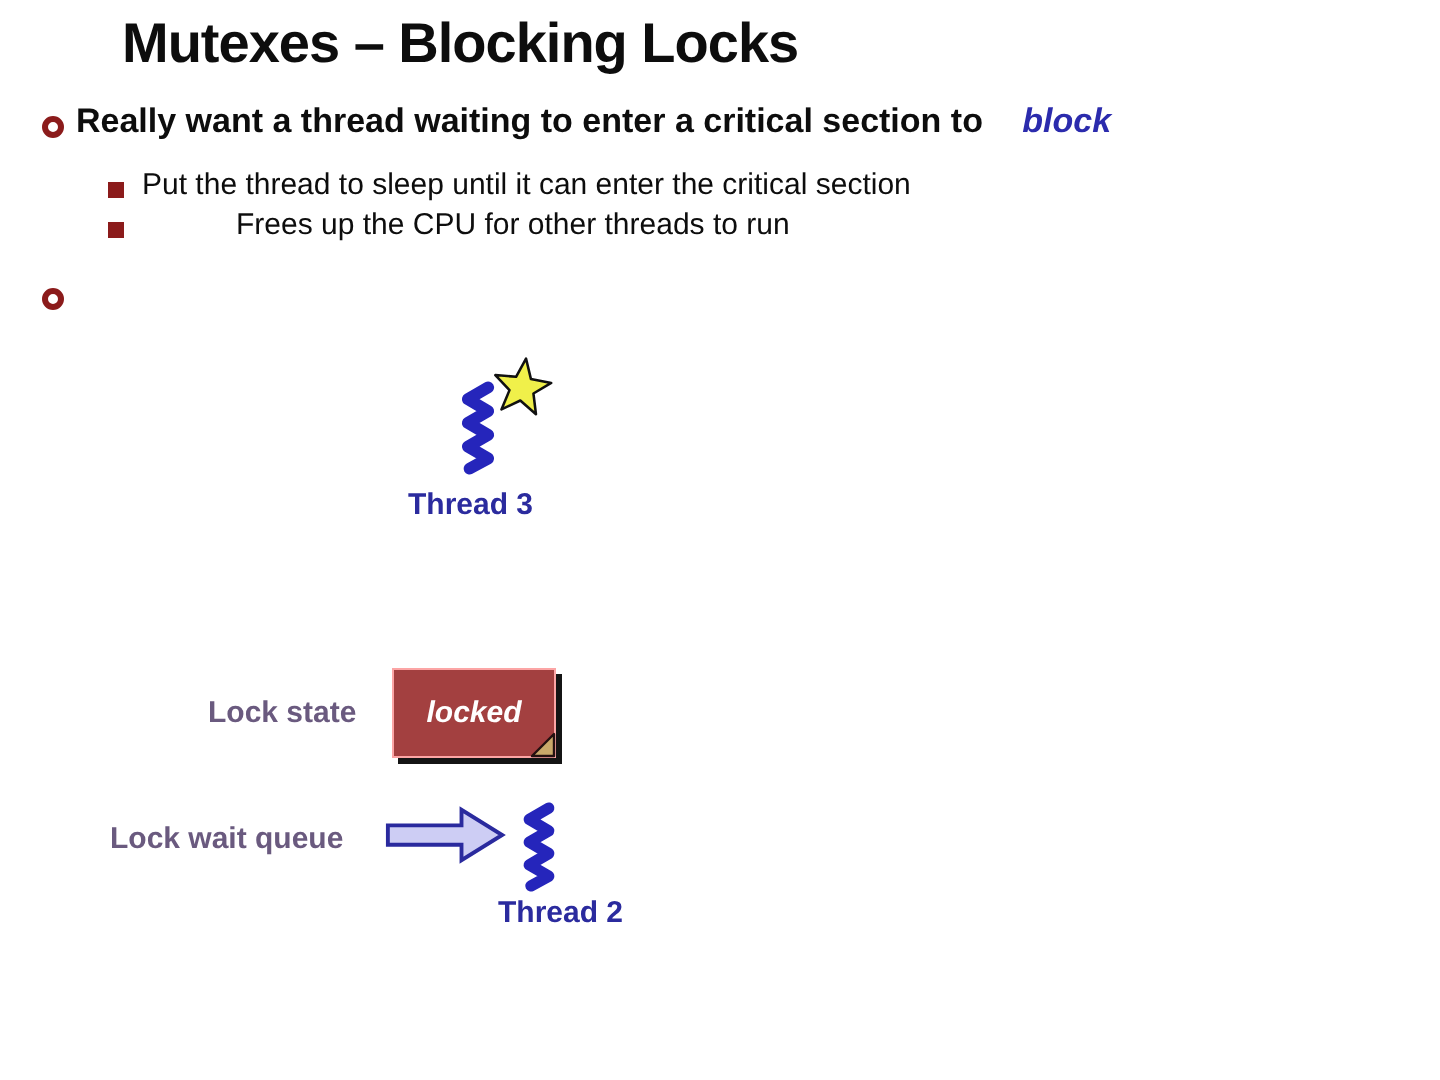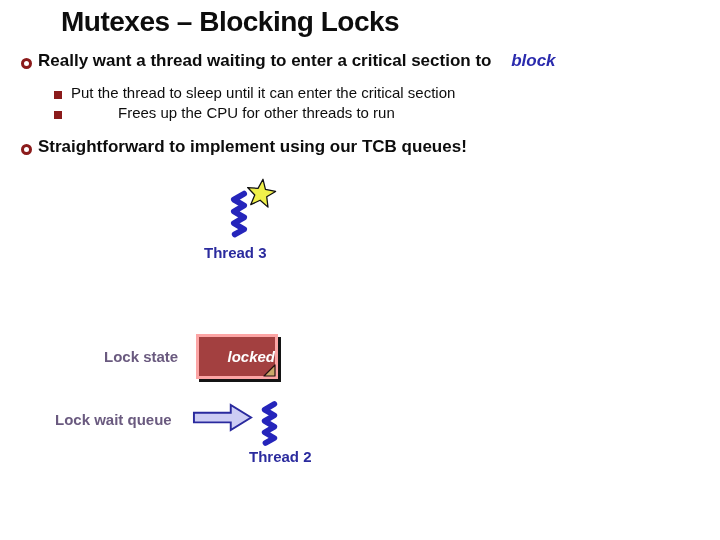--- a/index.html
+++ b/index.html
@@ -78,25 +78,25 @@
     color: #6A5A7F;
     white-space: nowrap;
   }
 
   
   .lock-box {
     left: 196px; top: 334px;
     width: 82px; height: 45px;
     box-sizing: border-box;
     background: #A34040;
-    border: 3px solid #fca5a5;
+    border: 1px solid #fca5a5;
     box-shadow: 3px 3px 0 #141414;
     display: flex;
     align-items: center;
-    justify-content: flex-end;
+    justify-content: center;
   }
   .lock-box-text {
     font-size: 15px;
     font-weight: bold;
     font-style: italic;
     color: #ffffff;
   }
   .fold {
     position: absolute;
     right: -1px; bottom: -1px;
@@ -116,21 +116,20 @@
   <span class="abs ring" style="left:21px; top:58px;"></span>
   <div class="abs b-main" style="left:38px; top:51px;"><span>Really want a thread waiting to enter a critical section to </span><span class="emph">block</span></div>
 
   <span class="abs sq" style="left:54px; top:91px;"></span>
   <div class="abs b-sub" style="left:71px; top:84px;">Put the thread to sleep until it can enter the critical section</div>
 
   <span class="abs sq" style="left:54px; top:111px;"></span>
   <div class="abs b-sub" style="left:71px; top:104px;margin-left:47px;">Frees up the CPU for other threads to run</div>
 
   <span class="abs ring" style="left:21px; top:144px;"></span>
-  <div class="abs b-main" style="left:38px; top:137px;">Straightforward to implement using our TCB queues!</div>
 
   <svg class="abs" style="left:228px; top:186px;" width="22" height="56" viewBox="0 0 26 58">
     <polyline points="19,5 7,12 19,19 7,26 19,33 7,40 19,47 8,53" fill="none" stroke="#2525BB" stroke-width="7" stroke-linecap="round" stroke-linejoin="round"></polyline>
   </svg>
   <svg class="abs" style="left:243px; top:177px;" width="36" height="34" viewBox="0 0 34 32">
     <path d="M18.9 2.1 L21.2 11.7 L30.8 13.6 L22.4 18.6 L23.6 28.4 L16.2 21.9 L7.3 26.1 L11.1 17 L4.4 9.9 L14.2 10.7 Z" fill="#F0F04A" stroke="#111111" stroke-width="1.2" stroke-linejoin="round"></path>
   </svg>
   <div class="abs thread-label" style="left:204px; top:244px;">Thread 3</div>
 
 

